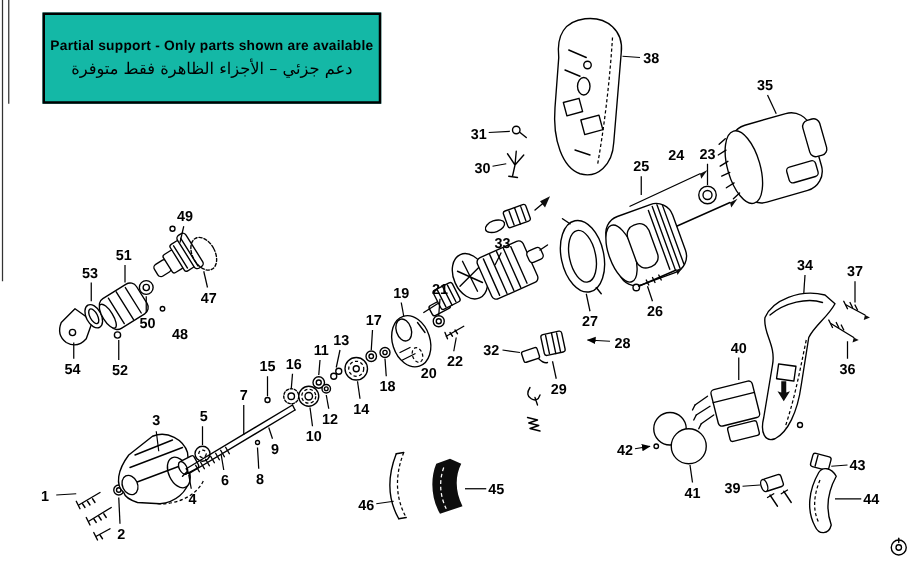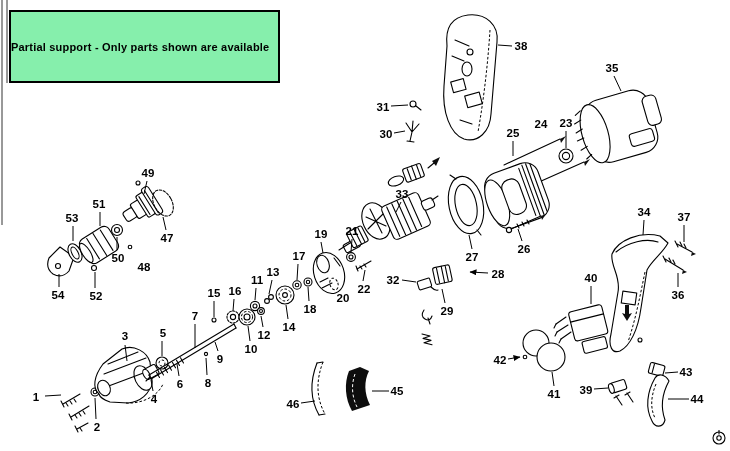--- a/index.html
+++ b/index.html
@@ -1,40 +1,41 @@
 <!DOCTYPE html>
 <html><head>
 <meta charset="utf-8">
 <style>
   html,body{margin:0;padding:0;background:#fff;}
   .page{position:relative;width:730px;height:451px;background:#fff;overflow:hidden;
         font-family:"Liberation Sans",sans-serif;}
-  .notice{position:absolute;left:9px;top:10px;width:271px;height:73px;
-          border:2px solid #000;box-sizing:border-box;background:#86efac;
-          display:flex;flex-direction:column;justify-content:center;align-items:flex-start;gap:5px;
+  .notice{position:absolute;left:34px;top:10px;width:271px;height:73px;
+          border:2px solid #000;box-sizing:border-box;background:#14b8a6;
+          display:flex;flex-direction:column;justify-content:center;align-items:center;gap:5px;
           text-align:center;z-index:3;}
   .notice-en{font-size:11px;font-weight:bold;color:#000;letter-spacing:.2px;}
   .notice-ar{font-size:13px;color:#000;font-family:"DejaVu Sans",sans-serif;direction:rtl;}
   svg.diagram{position:absolute;left:0;top:0;z-index:1;}
   
   .o{fill:#fff;stroke:#000;stroke-width:1.1;stroke-linejoin:round;}
   .n{fill:none;stroke:#000;stroke-width:1.1;stroke-linecap:round;stroke-linejoin:round;}
   .d{fill:none;stroke:#000;stroke-width:1;stroke-dasharray:2.6 1.9;}
   .s{fill:#0d0d0d;stroke:none;}
   .thin{stroke:#333;stroke-width:1;fill:none;}
   .plabel{font:bold 11.5px "Liberation Sans",sans-serif;fill:#000;text-anchor:middle;}
   .leader{stroke:#000;stroke-width:1;fill:none;}
 </style>
 </head>
 <body>
 
 <div class="page">
 
   <div class="notice">
     <div class="notice-en">Partial support - Only parts shown are available</div>
+    <div class="notice-ar">دعم جزئي – الأجزاء الظاهرة فقط متوفرة</div>
   </div>
 
   <svg class="diagram" width="730" height="451" viewBox="0 0 730 451">
     <defs>
       <marker id="arr" markerWidth="9" markerHeight="8" refX="6.5" refY="3" orient="auto">
         <path d="M0,0 L7,3 L0,6 Z" fill="#000"></path>
       </marker>
     </defs>
 
     <g>

